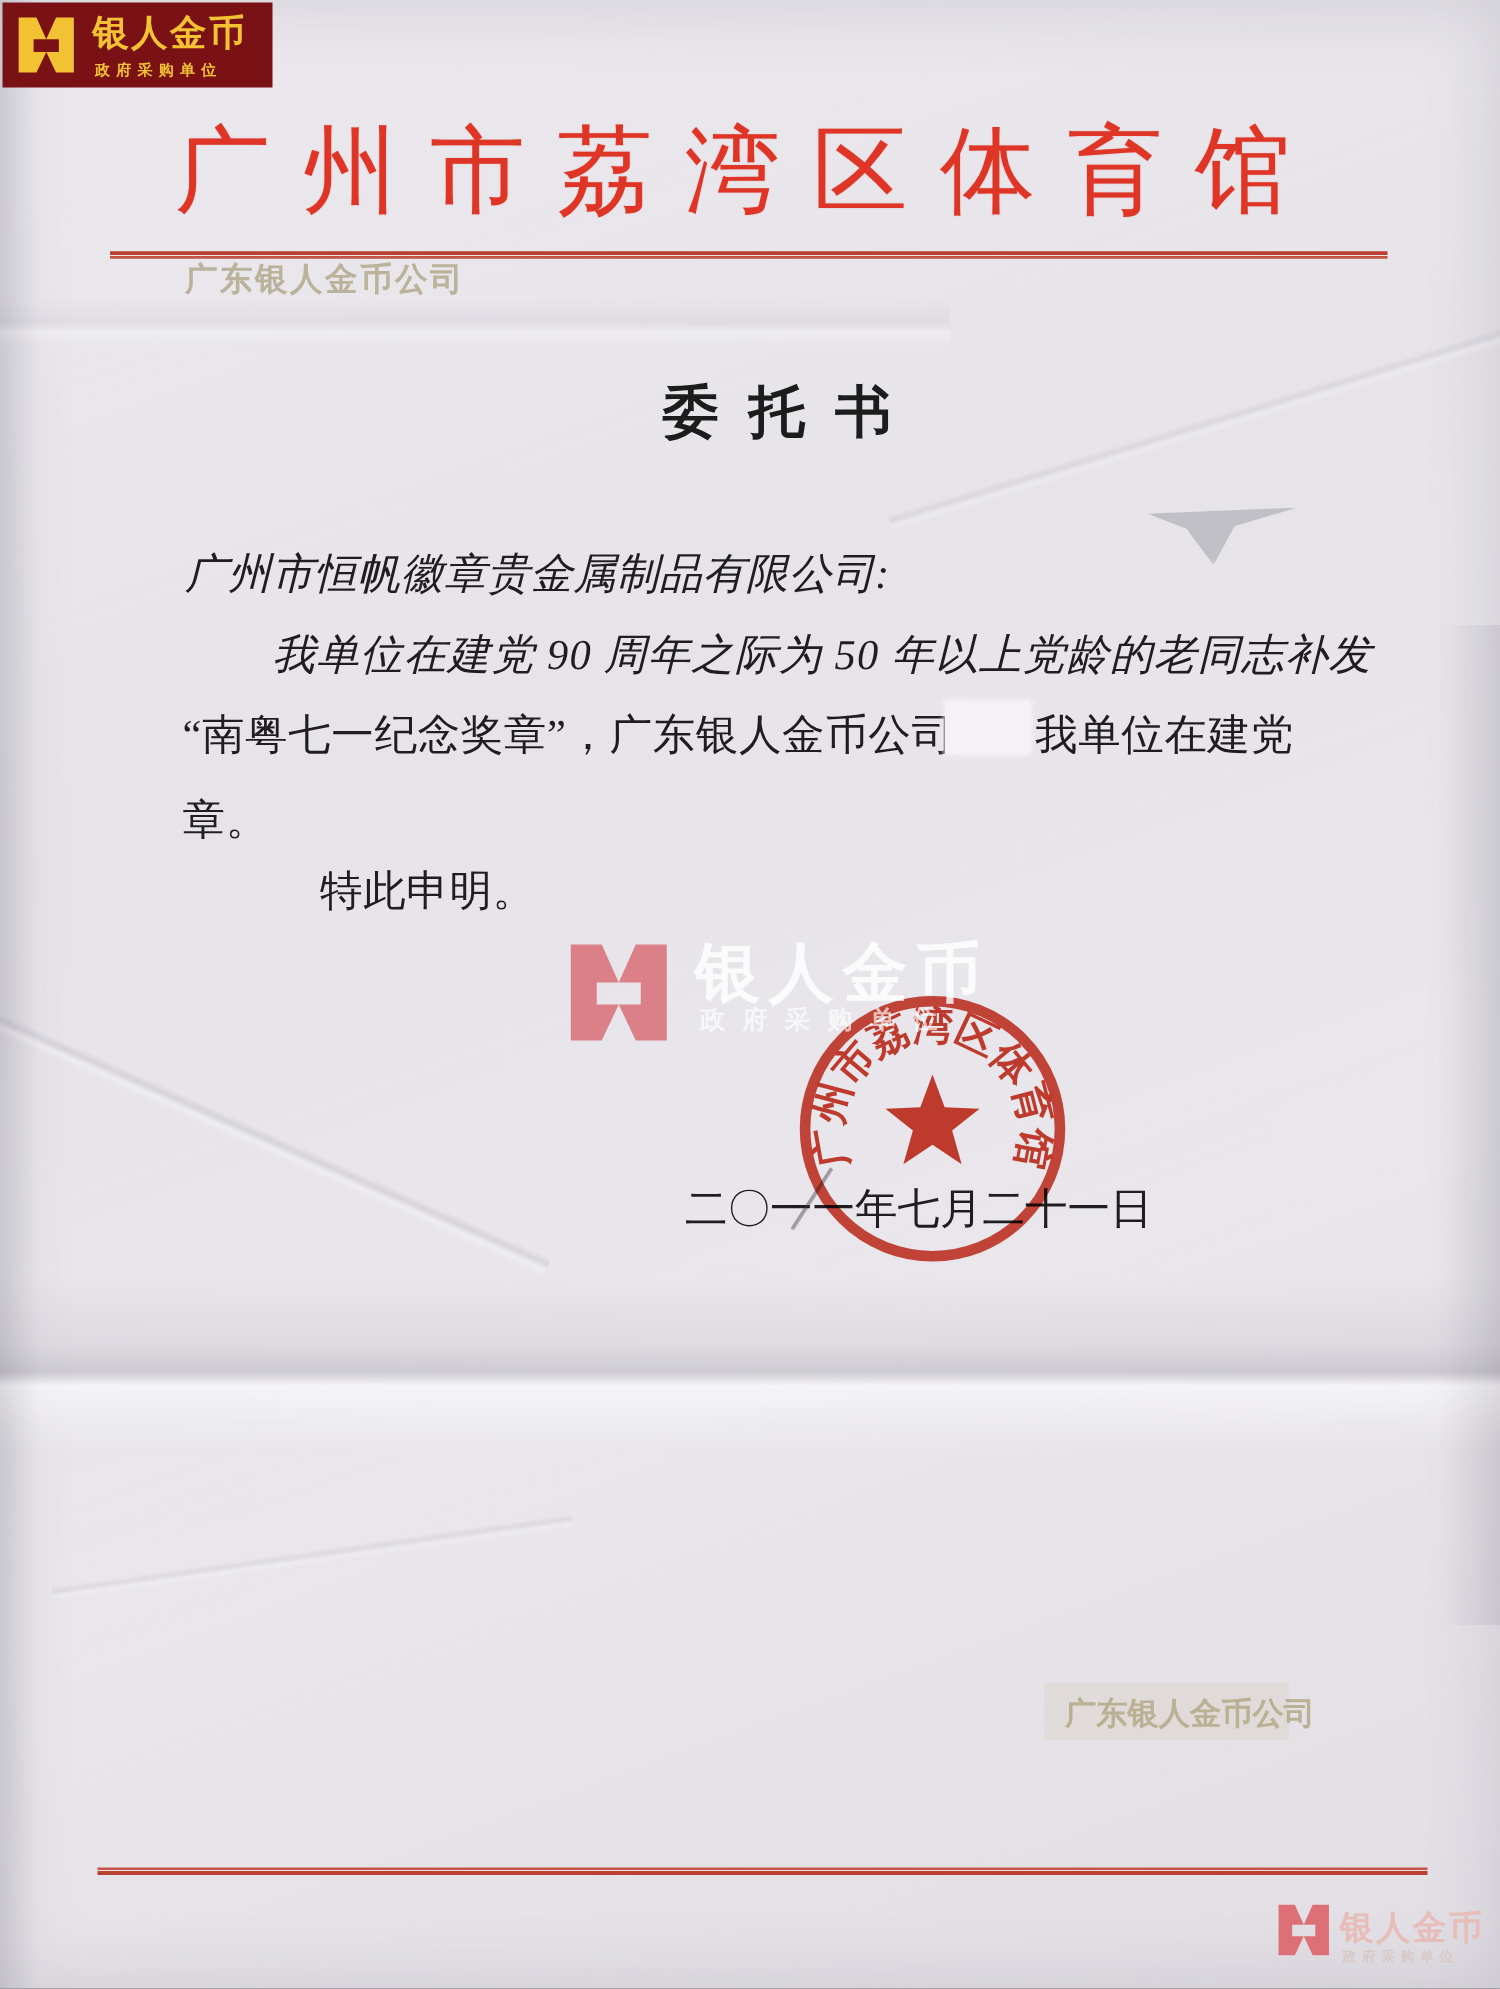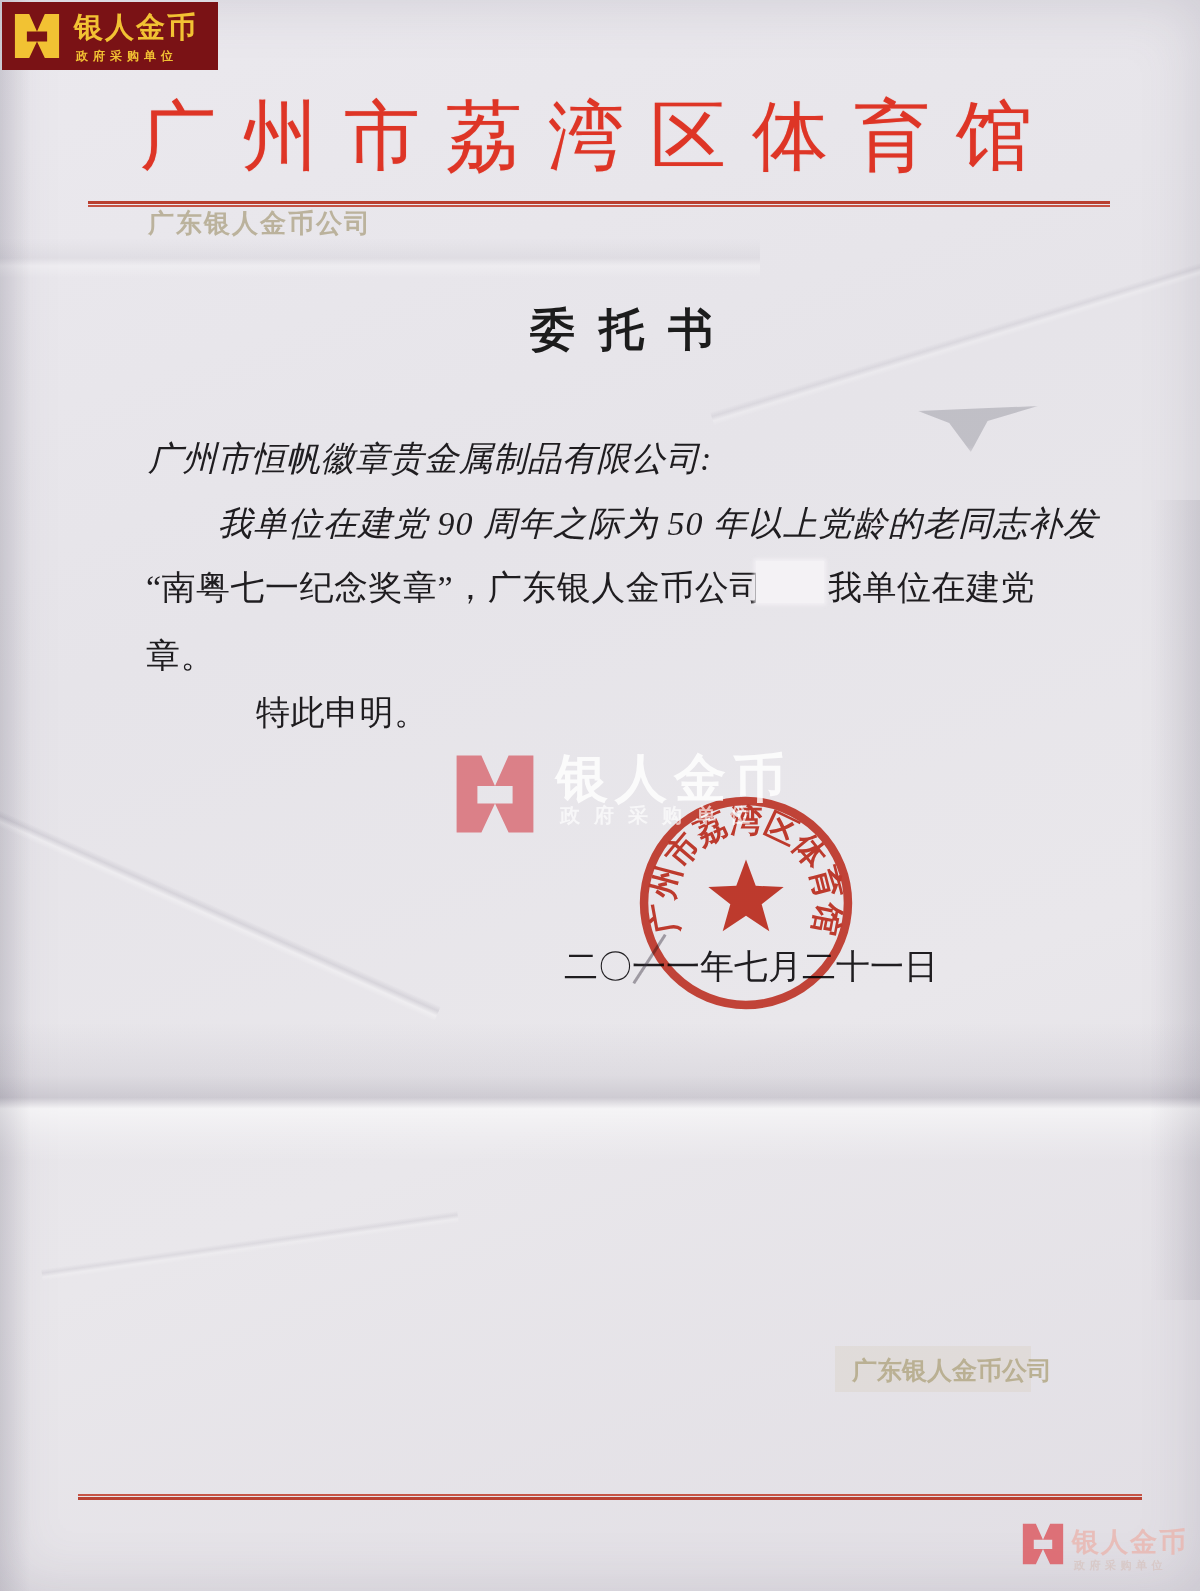--- a/index.html
+++ b/index.html
@@ -90,21 +90,21 @@
     left:510px;top:300px;
     color:#1c1c1c;font-size:45px;letter-spacing:24px;font-weight:bold;white-space:nowrap;margin-left:20px;
   }
   .bodytext{color:#1f1d20;font-size:34px;white-space:nowrap;letter-spacing:0.5px;}
   .recipient{left:148px;top:436px;font-style:italic;}
   .line1{left:218px;top:501px;letter-spacing:1px;font-style:italic;}
   .line2-pre{left:146px;top:565px;}
   .line2-post{left:828px;top:565px;}
   .line3{left:146px;top:633px;}
   .closing{left:216px;top:690px;margin-left:40px;}
-  .date-line{left:548px;top:944px;letter-spacing:0;margin-left:16px;}
+  .date-line{left:548px;top:944px;letter-spacing:0;}
   .redaction{
     left:756px;top:561px;width:68px;height:42px;
     background:#f4f2f5;box-shadow:0 0 4px 2px rgba(244,242,245,.9);
   }
   
   .seal{left:628px;top:785px;width:236px;height:236px;mix-blend-mode:multiply;opacity:.94;}
   
   .wm-center-icon{left:455px;top:752px;opacity:.85;}
   .wm-center-name{
     left:556px;top:744px;

